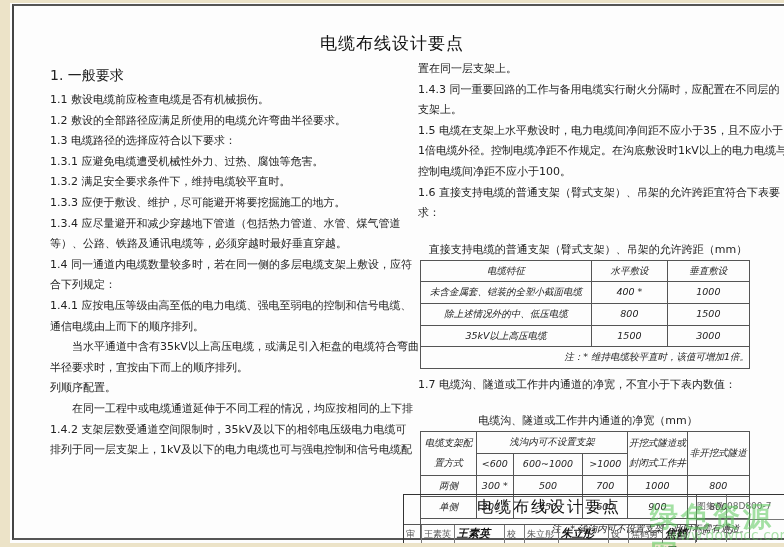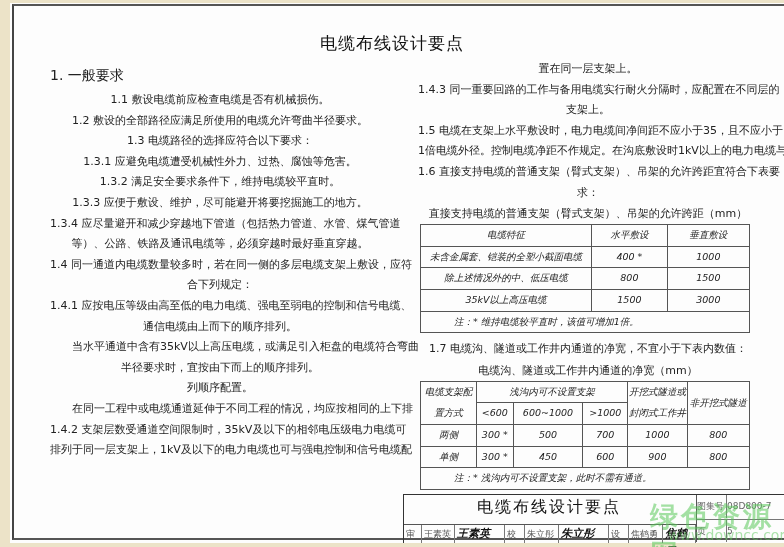--- a/index.html
+++ b/index.html
@@ -19,31 +19,31 @@
     box-sizing:border-box;
   }
   .title {
     position:absolute; left:0; top:32px; width:784px; text-align:center;
     font-size:17px; letter-spacing:1px; color:#111;
   }
   .col { position:absolute; font-size:11px; line-height:20.6px; color:#222; }
   .col-left { left:50px; top:62px; width:340px; }
   .col-right { left:418px; top:59px; width:340px; }
   .h1 { font-size:14px; line-height:26px; margin-bottom:2px; }
-  .p { white-space:nowrap;text-align:center; }
+  .p { white-space:nowrap; }
   .indent { padding-left:22px; }
-  .caption { text-align:center; font-size:11px; line-height:20px; margin-top:1px; }
+  .caption { text-align:center; font-size:11px; line-height:20px; margin-top:16px; }
   table.t {
     border-collapse:collapse; font-size:9.5px; width:330px; margin-left:2px;
     border:1.5px solid #333;
   }
   table.t td, table.t th {
     border:1px solid #555; text-align:center; padding:0; height:16px; font-weight:normal;font-style:italic;
   }
-  table.t td.note { text-align:left; padding-left:33px; height:19px; }
+  table.t td.note { text-align:right; padding-left:33px; height:19px; }
   .titleblock {
     position:absolute; left:403px; top:494px; width:381px; height:49px;
     border-left:1.5px solid #333; border-top:1.5px solid #333;
     box-sizing:border-box;
   }
   .tb-title {
     position:absolute; left:0; top:2px; width:290px; text-align:center;
     font-size:16px; letter-spacing:2px; color:#111;
   }
   .tb-row {
@@ -95,20 +95,21 @@
   <div class="p">1.4.2  支架层数受通道空间限制时，35kV及以下的相邻电压级电力电缆可</div>
   <div class="p">排列于同一层支架上，1kV及以下的电力电缆也可与强电控制和信号电缆配</div>
 </div>
 
 <div class="col col-right">
   <div class="p">置在同一层支架上。</div>
   <div class="p">1.4.3  同一重要回路的工作与备用电缆实行耐火分隔时，应配置在不同层的</div>
   <div class="p">支架上。</div>
   <div class="p">1.5  电缆在支架上水平敷设时，电力电缆间净间距不应小于35，且不应小于</div>
   <div class="p">1倍电缆外径。控制电缆净距不作规定。在沟底敷设时1kV以上的电力电缆与</div>
+  <div class="p">控制电缆间净距不应小于100。</div>
   <div class="p">1.6  直接支持电缆的普通支架（臂式支架）、吊架的允许跨距宜符合下表要</div>
   <div class="p">求：</div>
 
   <div class="caption">直接支持电缆的普通支架（臂式支架）、吊架的允许跨距（mm）</div>
   <table class="t">
     <tbody>
         <tr>
       <th style="width:52%">电缆特征</th>
       <th style="width:23%">水平敷设</th>
       <th>垂直敷设</th>

